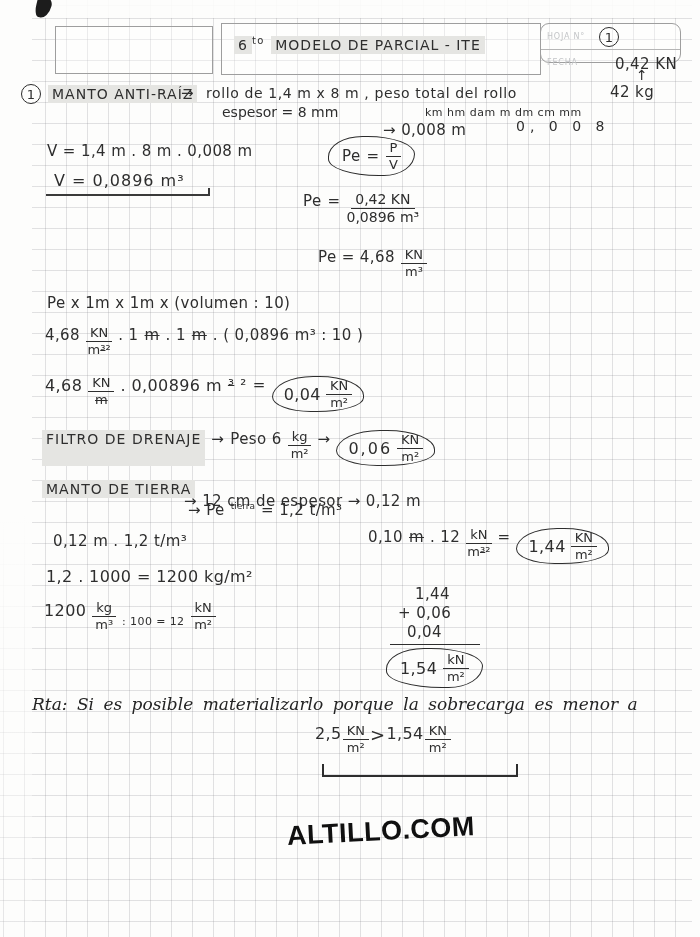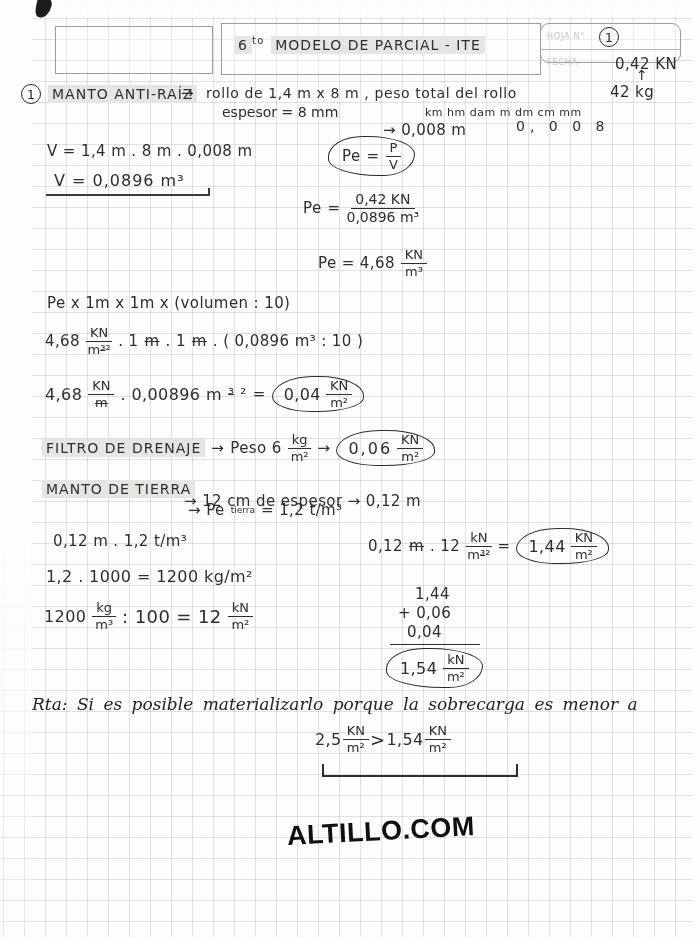--- a/index.html
+++ b/index.html
@@ -14,21 +14,21 @@
     background-position: 3px 6px;
   }
   .margin-left { position:absolute; left:0; top:0; width:32px; height:100%;
     background:linear-gradient(180deg, #fdfdfc 0 55%, rgba(253,253,252,0.15) 100%); }
   .margin-right { position:absolute; right:0; top:0; width:8px; height:100%; background:#fdfdfc; }
   .patch-top { position:absolute; left:0; top:0; width:100%; height:18px; background:rgba(253,253,252,0.9); }
   .corner-mark { position:absolute; left:36px; top:-4px; width:15px; height:22px;
     background:#1c1c1c; border-radius:40% 60% 65% 35% / 30% 40% 70% 60%; transform:rotate(14deg); }
 
   .t { position:absolute; white-space:nowrap; }
-  .row { position:absolute; display:flex; align-items:center; gap:6px; white-space:nowrap; }
+  .row { position:absolute; display:flex; gap:6px; white-space:nowrap; }
   .hw { font-size:15px; letter-spacing:0.4px; }
   .box { position:absolute; border:1px solid #9e9e9e; background:rgba(255,255,255,0.35); }
   .faint { color:#c3c5c7; font-size:8px; letter-spacing:0.8px; }
   .hl { background:#e5e5e2; padding:1px 4px; letter-spacing:1px; font-size:14px; }
   .circle-num { display:inline-flex; width:20px; height:20px; border:1.6px solid #2b2b2b;
     border-radius:50%; align-items:center; justify-content:center; font-size:13px; }
   .frac { display:inline-flex; flex-direction:column; align-items:center; line-height:1.05;
     font-size:13px; vertical-align:middle; }
   .frac .num { padding:0 4px 1px; border-bottom:1.5px solid #2e2e2e; }
   .frac .den { padding-top:1px; }
@@ -182,21 +182,21 @@
   <span class="t hw" style="left:184px; top:479px;margin-top:13px;">→ 12 cm de espesor → 0,12 m</span>
   <div class="row" style="left:188px; top:501px;">
     <span class="hw">→ Pe</span>
       <sub>tierra</sub>
     <span class="hw">= 1,2 t/m³</span>
   </div>
 
   <span class="t hw" style="left:53px; top:532px;">0,12 m . 1,2 t/m³</span>
 
   <div class="row" style="left:368px; top:528px;">
-    <span class="hw">0,12</span>
+    <span class="hw">0,10</span>
       <s class="hw">m</s>
     <span class="hw">. 12</span>
     <span class="frac">
       <span class="num">kN</span>
       <span class="den"><span>m</span><s>³</s><span>²</span></span>
     </span>
     <span class="hw">=</span>
     <span class="oval">
       <span class="hw" style="font-size:16px;">1,44</span>
       <span class="frac">
@@ -207,21 +207,21 @@
   </div>
 
   <span class="t hw" style="left:46px; top:567px; font-size:16px;">1,2 . 1000 = 1200 kg/m²</span>
 
   <div class="row" style="left:44px; top:601px;">
     <span class="hw" style="font-size:16px;">1200</span>
     <span class="frac">
       <span class="num">kg</span>
       <span class="den">m³</span>
     </span>
-    <span class="hw" style="font-size:18px;">: 100 = 12</span>
+    <span class="hw" style="font-size:11px;margin-top:14px;">: 100 = 12</span>
     <span class="frac">
       <span class="num">kN</span>
       <span class="den">m²</span>
     </span>
   </div>
 
   <span class="t hw" style="left:415px; top:585px;">1,44</span>
   <span class="t hw" style="left:398px; top:604px;">+ 0,06</span>
   <span class="t hw" style="left:407px; top:623px;">0,04</span>
   <div class="sum-hline" style="left:390px; top:644px; width:90px;"></div>

